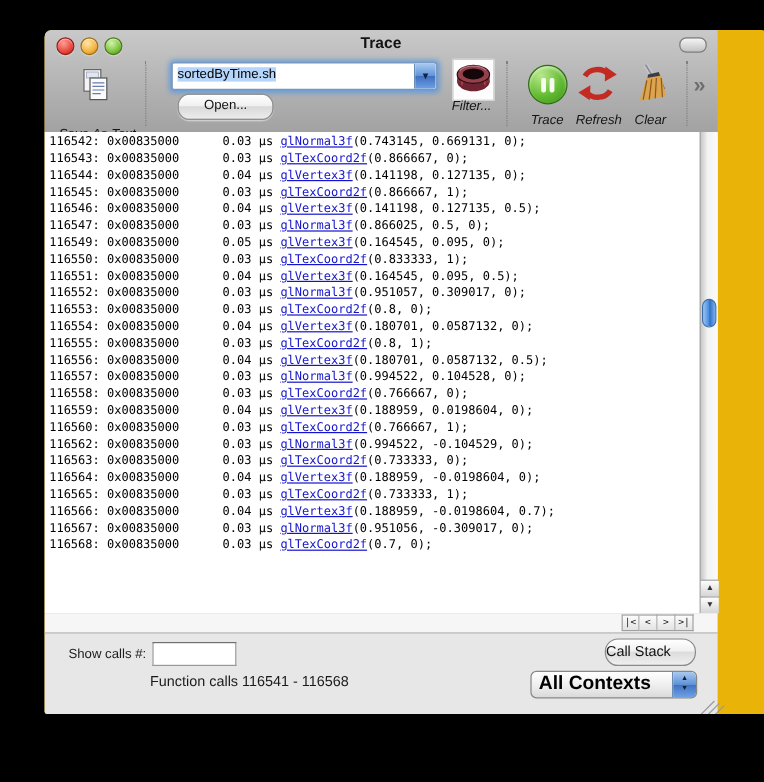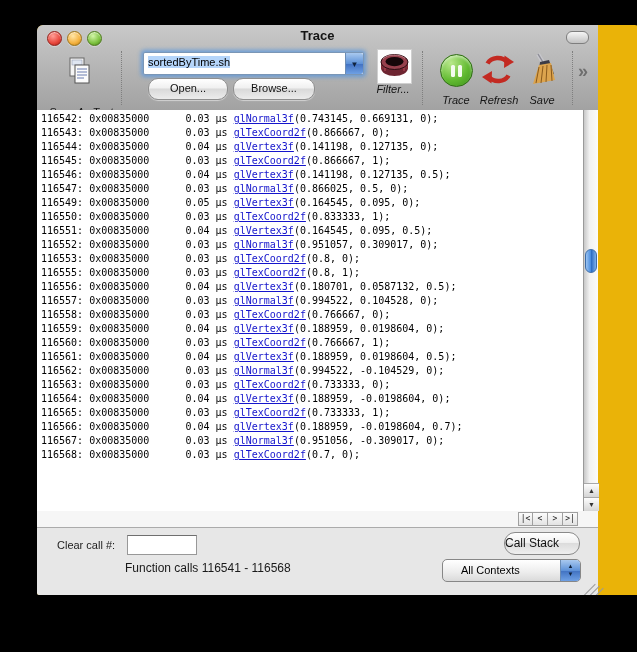--- a/index.html
+++ b/index.html
@@ -74,21 +74,21 @@
   .footer{position:absolute;left:0;top:503px;width:561px;height:67px;background:#e7e7e7;}
   .lbl{position:absolute;font-size:11px;color:#1d1d1d;}
   .callnum-input{position:absolute;left:90px;top:7px;width:62px;height:18px;border:1px solid #989898;
                  border-top-color:#6f6f6f;background:#fff;font-size:11px;padding:0 3px;}
   .callstack-btn{position:absolute;left:467px;top:4px;width:74px;height:21px;border-radius:11px;
                  border:1px solid #8a8a8a;background:linear-gradient(#ffffff,#f1f1f1 45%,#dcdcdc 50%,#efefef);
                  font-size:12px;color:#111;text-align:left;line-height:20px;}
   .range{position:absolute;left:88px;top:33px;font-size:12px;color:#1a1a1a;}
   .popup{position:absolute;left:405px;top:31px;width:137px;height:21px;border:1px solid #878787;
          border-radius:5px;background:linear-gradient(#ffffff,#ececec 60%,#dadada);position:absolute;}
-  .popup .ptxt{position:absolute;left:18px;top:0;font-size:11px;line-height:20px;color:#000;font-weight:normal;}
+  .popup .ptxt{position:absolute;left:6px;top:0;font-size:16px;line-height:20px;color:#000;font-weight:bold;}
   .popup .pcap{position:absolute;right:0;top:0;width:20px;height:21px;border-radius:0 4px 4px 0;
                background:linear-gradient(#a9c9ef,#5e92d8 50%,#3f70c0 50%,#6ea0e4);
                border-left:1px solid #6b8cb4;text-align:center;box-sizing:border-box;}
   .popup .pcap span{display:block;font-size:6px;color:#0e2038;line-height:9px;margin-top:2px;}
   .grip{position:absolute;right:1px;bottom:1px;width:14px;height:14px;}
   .grip i{position:absolute;background:#9a9a9a;width:18px;height:1px;transform:rotate(-45deg);display:block;}
   .grip i:nth-child(1){left:-3px;top:10px;}
   .grip i:nth-child(2){left:1px;top:12px;}
   .grip i:nth-child(3){left:5px;top:14px;}
 </style>
@@ -119,21 +119,20 @@
     </svg>
     <div class="tb-label" style="left:0;width:88px;margin-top:12px;">Save As Text</div>
 
     <div class="tb-sep" style="left:84px;"></div>
 
     <div class="combo">
       <span class="txt"><span class="sel">sortedByTime.sh</span></span>
       <span class="cap"><span>▼</span></span>
     </div>
     <div class="aqua-btn" style="left:111px;top:53px;width:78px;">Open...</div>
-    <div class="aqua-btn" style="left:196px;top:53px;width:80px;">Browse...</div>
 
     <div class="filter-tile">
       <svg width="33" height="33" viewBox="0 0 33 33">
         <ellipse cx="16.5" cy="18" rx="13.5" ry="8" fill="#6d2430"></ellipse>
         <rect x="3" y="12" width="27" height="7" fill="#7d2b36"></rect>
         <line x1="7" y1="13" x2="7" y2="21" stroke="#a8414f" stroke-width="1.4"></line>
         <line x1="26" y1="13" x2="26" y2="21" stroke="#a8414f" stroke-width="1.4"></line>
         <ellipse cx="16.5" cy="12" rx="13.5" ry="7.5" fill="#96404c" stroke="#2b0d12" stroke-width="1"></ellipse>
         <ellipse cx="16.5" cy="11.6" rx="9" ry="4.6" fill="#150709"></ellipse>
         <path d="M5 9 A 12 6 0 0 1 27 8.5" fill="none" stroke="#c98a93" stroke-width="1" opacity=".8"></path>
@@ -168,46 +167,46 @@
         <polygon points="14,10 23,8 28,22 12,27" fill="#3c3c46"></polygon>
         <polygon points="13,13 25,11 29,28 7,32" fill="#dca44e"></polygon>
         <g stroke="#8a5a1c" stroke-width="1">
           <line x1="13" y1="15" x2="10" y2="31"></line>
             <line x1="17" y1="14" x2="15" y2="31"></line>
           <line x1="21" y1="13" x2="20" y2="30"></line>
             <line x1="25" y1="13" x2="26" y2="29"></line>
         </g>
       </svg>
     </div>
-    <div class="tb-label" style="left:482px;width:46px;">Save</div>
+    <div class="tb-label" style="left:482px;width:46px;">Clear</div>
 
     <div class="tb-sep" style="left:535px;"></div>
     <div class="overflow">»</div>
   </div>
 
   <div class="list">
     <div class="rows">
         <div class="trace-row"><span>116542: 0x00835000      0.03 µs </span><a class="fn-link">glNormal3f</a><span>(0.743145, 0.669131, 0);</span></div>
         <div class="trace-row"><span>116543: 0x00835000      0.03 µs </span><a class="fn-link">glTexCoord2f</a><span>(0.866667, 0);</span></div>
         <div class="trace-row"><span>116544: 0x00835000      0.04 µs </span><a class="fn-link">glVertex3f</a><span>(0.141198, 0.127135, 0);</span></div>
         <div class="trace-row"><span>116545: 0x00835000      0.03 µs </span><a class="fn-link">glTexCoord2f</a><span>(0.866667, 1);</span></div>
         <div class="trace-row"><span>116546: 0x00835000      0.04 µs </span><a class="fn-link">glVertex3f</a><span>(0.141198, 0.127135, 0.5);</span></div>
         <div class="trace-row"><span>116547: 0x00835000      0.03 µs </span><a class="fn-link">glNormal3f</a><span>(0.866025, 0.5, 0);</span></div>
         <div class="trace-row"><span>116549: 0x00835000      0.05 µs </span><a class="fn-link">glVertex3f</a><span>(0.164545, 0.095, 0);</span></div>
         <div class="trace-row"><span>116550: 0x00835000      0.03 µs </span><a class="fn-link">glTexCoord2f</a><span>(0.833333, 1);</span></div>
         <div class="trace-row"><span>116551: 0x00835000      0.04 µs </span><a class="fn-link">glVertex3f</a><span>(0.164545, 0.095, 0.5);</span></div>
         <div class="trace-row"><span>116552: 0x00835000      0.03 µs </span><a class="fn-link">glNormal3f</a><span>(0.951057, 0.309017, 0);</span></div>
         <div class="trace-row"><span>116553: 0x00835000      0.03 µs </span><a class="fn-link">glTexCoord2f</a><span>(0.8, 0);</span></div>
+        <div class="trace-row"><span>116554: 0x00835000      0.04 µs </span><a class="fn-link">glVertex3f</a><span>(0.180701, 0.0587132, 0);</span></div>
         <div class="trace-row"><span>116555: 0x00835000      0.03 µs </span><a class="fn-link">glTexCoord2f</a><span>(0.8, 1);</span></div>
         <div class="trace-row"><span>116556: 0x00835000      0.04 µs </span><a class="fn-link">glVertex3f</a><span>(0.180701, 0.0587132, 0.5);</span></div>
         <div class="trace-row"><span>116557: 0x00835000      0.03 µs </span><a class="fn-link">glNormal3f</a><span>(0.994522, 0.104528, 0);</span></div>
         <div class="trace-row"><span>116558: 0x00835000      0.03 µs </span><a class="fn-link">glTexCoord2f</a><span>(0.766667, 0);</span></div>
         <div class="trace-row"><span>116559: 0x00835000      0.04 µs </span><a class="fn-link">glVertex3f</a><span>(0.188959, 0.0198604, 0);</span></div>
         <div class="trace-row"><span>116560: 0x00835000      0.03 µs </span><a class="fn-link">glTexCoord2f</a><span>(0.766667, 1);</span></div>
-        <div class="trace-row"><span>116561: 0x00835000      0.04 µs </span><a class="fn-link">glVertex3f</a><span>(0.188959, 0.0198604, 0.5);</span></div>
         <div class="trace-row"><span>116562: 0x00835000      0.03 µs </span><a class="fn-link">glNormal3f</a><span>(0.994522, -0.104529, 0);</span></div>
         <div class="trace-row"><span>116563: 0x00835000      0.03 µs </span><a class="fn-link">glTexCoord2f</a><span>(0.733333, 0);</span></div>
         <div class="trace-row"><span>116564: 0x00835000      0.04 µs </span><a class="fn-link">glVertex3f</a><span>(0.188959, -0.0198604, 0);</span></div>
         <div class="trace-row"><span>116565: 0x00835000      0.03 µs </span><a class="fn-link">glTexCoord2f</a><span>(0.733333, 1);</span></div>
         <div class="trace-row"><span>116566: 0x00835000      0.04 µs </span><a class="fn-link">glVertex3f</a><span>(0.188959, -0.0198604, 0.7);</span></div>
         <div class="trace-row"><span>116567: 0x00835000      0.03 µs </span><a class="fn-link">glNormal3f</a><span>(0.951056, -0.309017, 0);</span></div>
         <div class="trace-row"><span>116568: 0x00835000      0.03 µs </span><a class="fn-link">glTexCoord2f</a><span>(0.7, 0);</span></div>
       </div>
     <div class="vscroll">
       <div class="vthumb"></div>
@@ -219,21 +218,21 @@
   <div class="pager-strip">
     <div class="pager">
       <button>|&lt;</button>
       <button>&lt;</button>
       <button>&gt;</button>
       <button>&gt;|</button>
     </div>
   </div>
 
   <div class="footer">
-    <div class="lbl" style="left:20px;top:11px;">Clear call #:</div>
+    <div class="lbl" style="left:20px;top:11px;">Show calls #:</div>
     <input class="callnum-input" type="text" value="" style="">
     <div class="callstack-btn">Call Stack</div>
     <div class="range">Function calls 116541 - 116568</div>
     <div class="popup">
       <span class="ptxt">All Contexts</span>
       <span class="pcap">
           <span>▲</span>
           <span style="margin-top:-1px;">▼</span>
         </span>
     </div>

